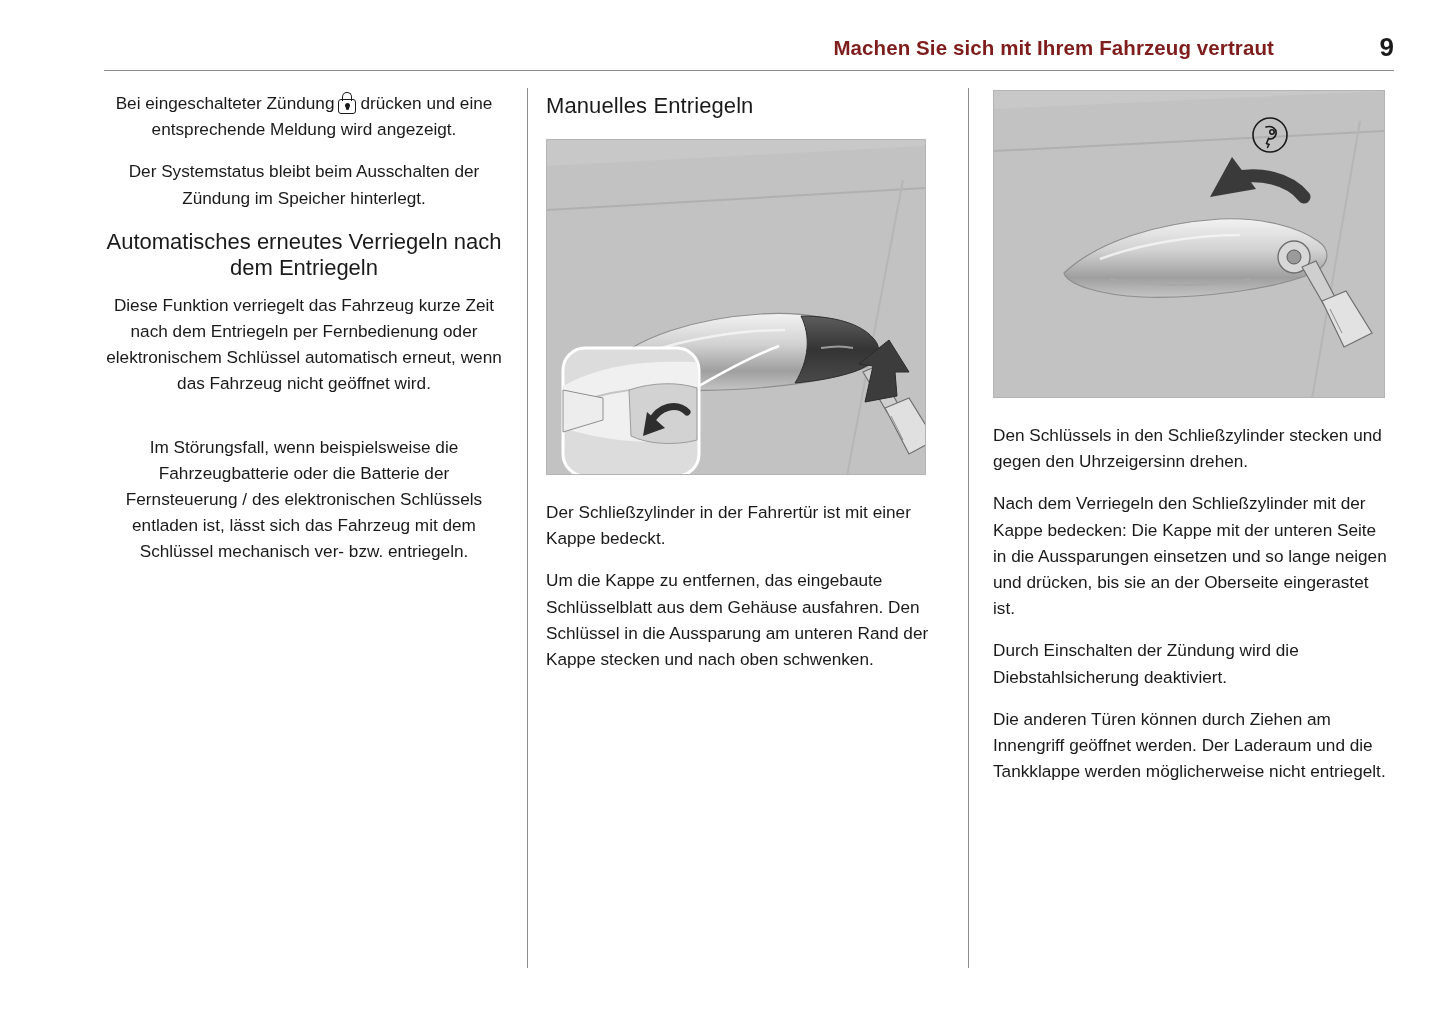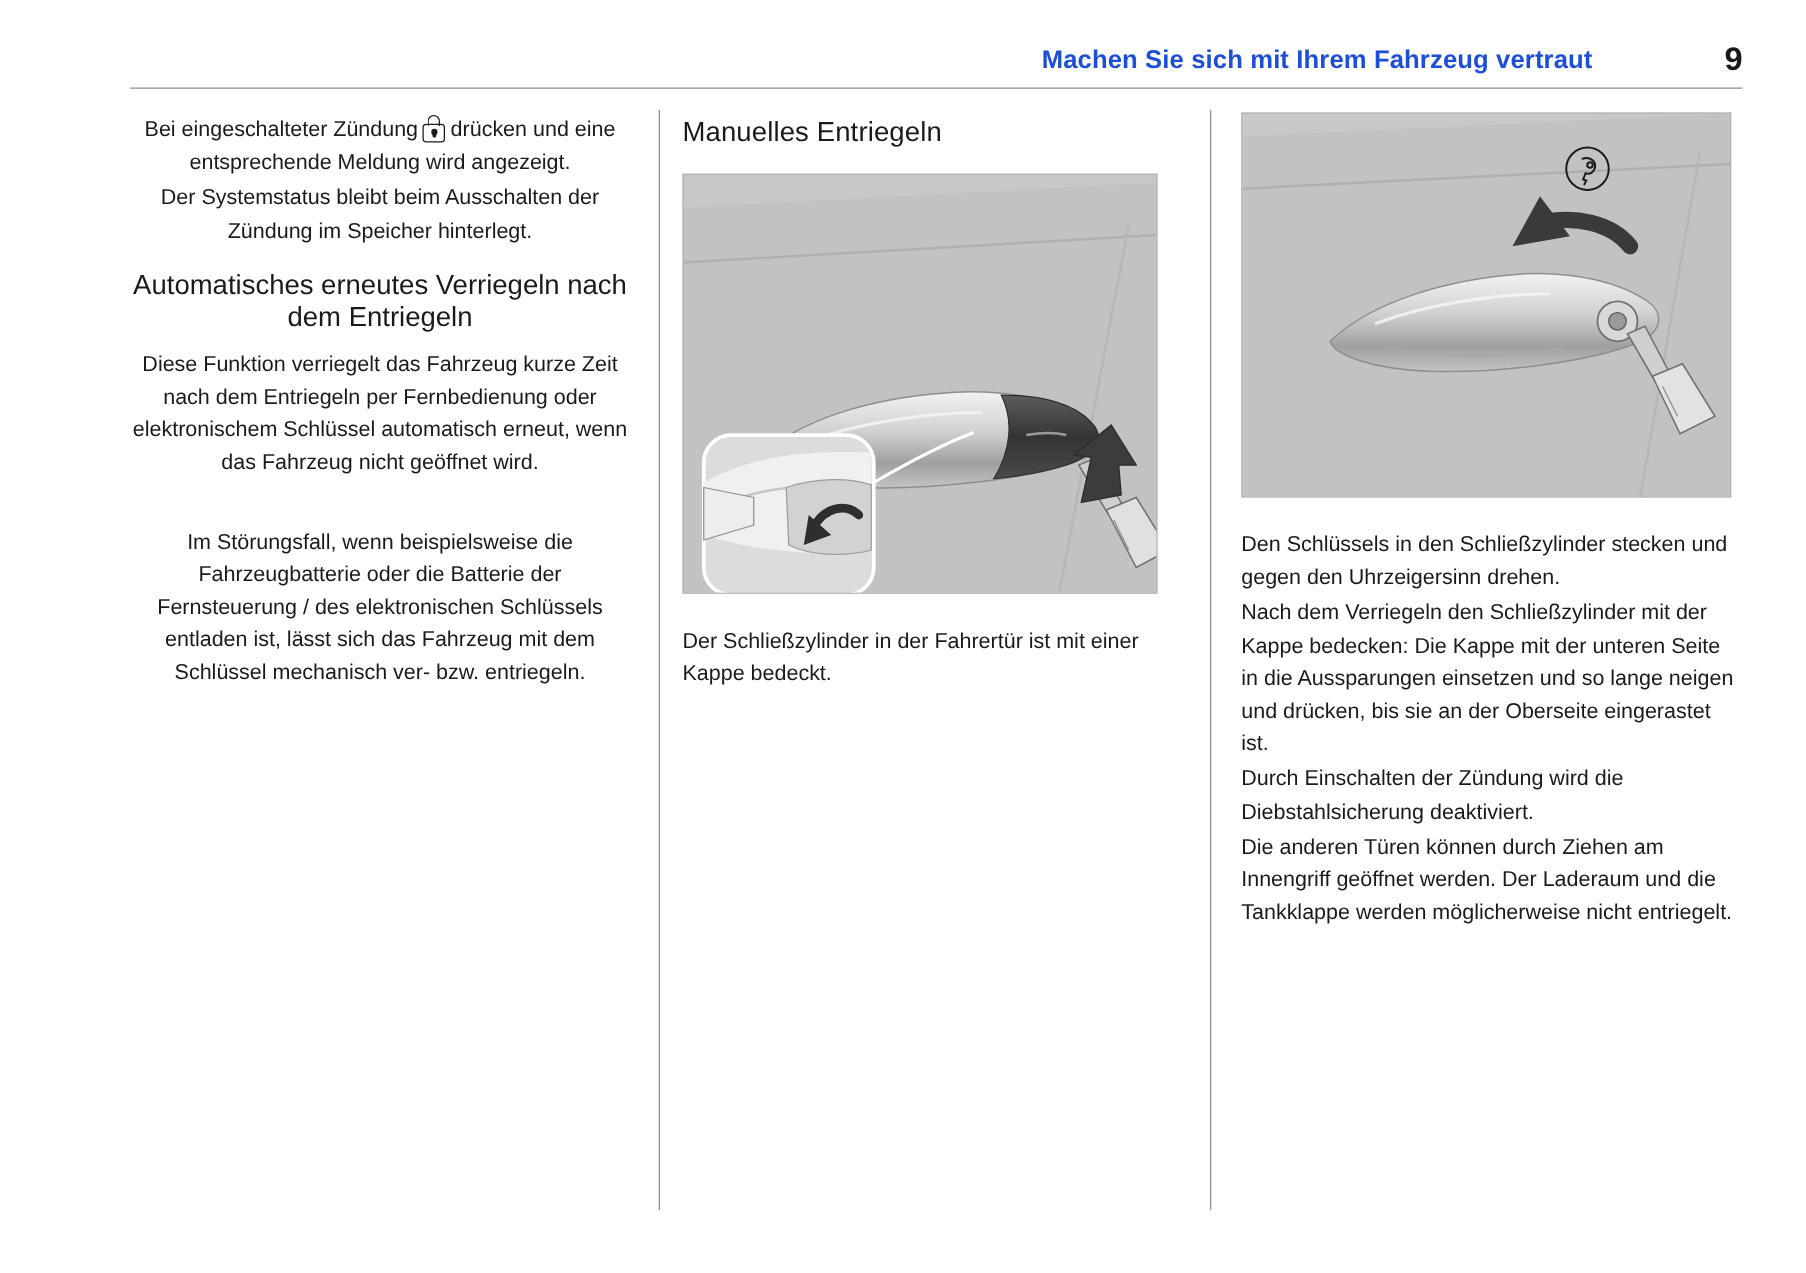--- a/index.html
+++ b/index.html
@@ -27,21 +27,21 @@
     height: 34px;
   }
   .header-title {
     position: absolute;
     right: 120px;
     top: 0;
     font-size: 20.5px;
     font-weight: bold;
     letter-spacing: 0.1px;
     white-space: nowrap;
-    color: #1d4ed8;
+    color: #7f1d1d;
   }
   .header-pageno {
     position: absolute;
     right: 0;
     top: -4px;
     font-size: 26px;
     font-weight: bold;
     color: #1a1a1a;
   }
   .header-rule {
@@ -70,21 +70,21 @@
   }
   .col1 { left: 104px; width: 400px; text-align: center; }
   .col2 { left: 546px; width: 405px; }
   .col3 { left: 993px; width: 400px; }
 
   p {
     margin: 0;
     font-size: 17.2px;
     line-height: 26.2px;
   }
-  p + p { margin-top: 2px; }
+  p + p { margin-top: 16px; }
 
   h2.section-title {
     margin: 0;
     font-size: 22px;
     font-weight: normal;
     line-height: 31px;
     letter-spacing: 0.1px;
   }
   h3.sub-title {
     margin: 0;
@@ -257,20 +257,21 @@
 
           <path d="M16 250 L56 258 L56 280 L16 292 Z" fill="#ededed" stroke="#8f8f8f" stroke-width="1"></path>
         </g>
 
         <path d="M152 246 C 190 224, 216 212, 232 206" stroke="#ffffff" stroke-width="2.5" fill="none"></path>
       </svg>
     </div>
 
     <div class="fig-caption-gap"></div>
     <p>Der Schließzylinder in der Fahrertür ist mit einer Kappe bedeckt.</p>
+    <p>Um die Kappe zu entfernen, das eingebaute Schlüsselblatt aus dem Gehäuse ausfahren. Den Schlüssel in die Aussparung am unteren Rand der Kappe stecken und nach oben schwenken.</p>
   </div>
 
   <div class="col col3">
     <div class="figure fig-3">
       <svg width="392" height="308" viewBox="0 0 392 308">
         <rect x="0" y="0" width="392" height="308" fill="#c8c8c8"></rect>
         <path d="M0 18 L392 0 L392 308 L0 308 Z" fill="#c2c2c2"></path>
         <path d="M0 60 L392 40" stroke="#b0b0b0" stroke-width="2" fill="none"></path>
         <path d="M318 308 L366 30" stroke="#b6b6b6" stroke-width="2" fill="none"></path>
 

